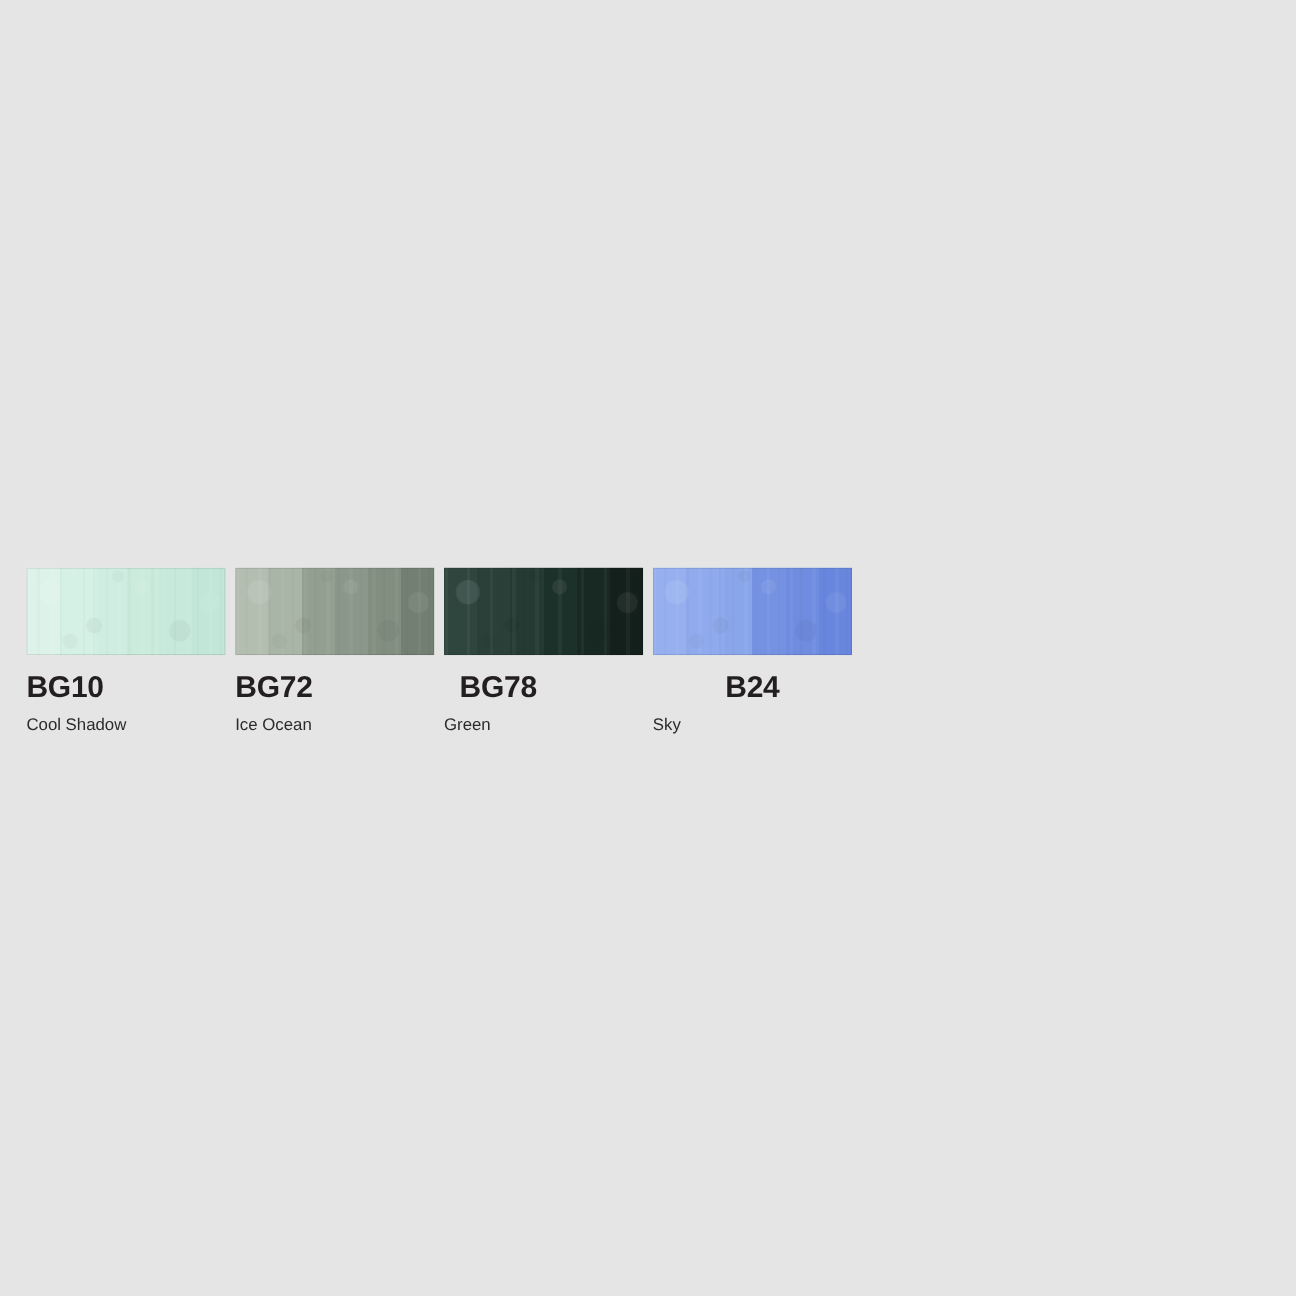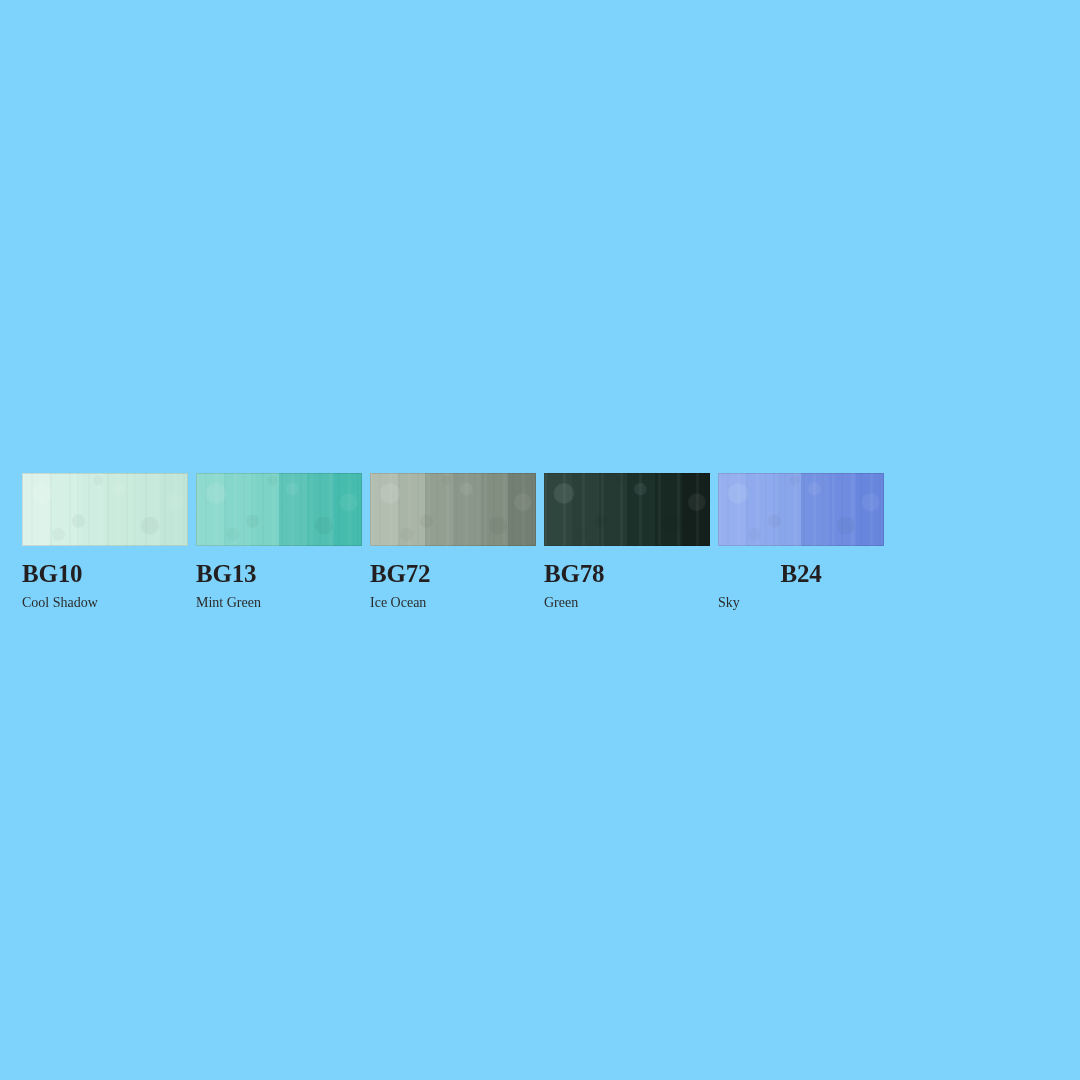--- a/index.html
+++ b/index.html
@@ -121,65 +121,55 @@
     font-size: 14px;
     font-weight: normal;
     color: #2b2b2b;
     line-height: 1.0;
     white-space: nowrap;
   }
 </style>
 </head>
 <body style="background: rgb(255, 255, 255);">
 
-<div id="palette-sheet" style="background: #7dd3fc; font-family: Liberation Serif, serif;">
+<div id="palette-sheet" style="background: #e5e5e5;">
 
   <div id="swatch-row">
 
     <div class="swatch-cell">
       <div class="swatch-chip">
         <span class="chip-fill" style="background: linear-gradient(90deg, rgb(221, 243, 234) 0%, rgb(221, 243, 234) 16.667%, rgb(213, 240, 229) 16.667%, rgb(213, 240, 229) 33.333%, rgb(207, 238, 225) 33.333%, rgb(207, 238, 225) 50%, rgb(203, 235, 221) 50%, rgb(203, 235, 221) 66.667%, rgb(198, 233, 219) 66.667%, rgb(198, 233, 219) 83.333%, rgb(194, 231, 216) 83.333%, rgb(194, 231, 216) 100%);"></span>
         <span class="chip-streaks"></span>
         <span class="chip-grain"></span>
         <span class="chip-edge"></span>
       </div>
       <span class="swatch-code" style="color: rgb(35, 31, 32);">BG10</span>
       <span class="swatch-name" style="color: rgb(43, 43, 43);">Cool Shadow</span>
     </div>
 
-    <div class="swatch-cell">
-      <div class="swatch-chip">
-        <span class="chip-fill" style="background: linear-gradient(90deg, rgb(143, 218, 206) 0%, rgb(143, 218, 206) 16.667%, rgb(134, 215, 203) 16.667%, rgb(134, 215, 203) 33.333%, rgb(124, 211, 198) 33.333%, rgb(124, 211, 198) 50%, rgb(94, 197, 184) 50%, rgb(94, 197, 184) 66.667%, rgb(81, 192, 178) 66.667%, rgb(81, 192, 178) 83.333%, rgb(69, 188, 173) 83.333%, rgb(69, 188, 173) 100%);"></span>
-        <span class="chip-streaks"></span>
-        <span class="chip-grain"></span>
-        <span class="chip-edge"></span>
-      </div>
-      <span class="swatch-code" style="color: rgb(35, 31, 32);">BG13</span>
-      <span class="swatch-name" style="color: rgb(43, 43, 43);">Mint Green</span>
-    </div>
 
     <div class="swatch-cell">
       <div class="swatch-chip">
         <span class="chip-fill" style="background: linear-gradient(90deg, rgb(179, 190, 177) 0%, rgb(179, 190, 177) 16.667%, rgb(169, 181, 167) 16.667%, rgb(169, 181, 167) 33.333%, rgb(147, 160, 145) 33.333%, rgb(147, 160, 145) 50%, rgb(139, 151, 138) 50%, rgb(139, 151, 138) 66.667%, rgb(129, 142, 128) 66.667%, rgb(129, 142, 128) 83.333%, rgb(115, 127, 114) 83.333%, rgb(115, 127, 114) 100%);"></span>
         <span class="chip-streaks"></span>
         <span class="chip-grain"></span>
         <span class="chip-edge"></span>
       </div>
       <span class="swatch-code" style="color: rgb(35, 31, 32);">BG72</span>
       <span class="swatch-name" style="color: rgb(43, 43, 43);">Ice Ocean</span>
     </div>
 
     <div class="swatch-cell">
       <div class="swatch-chip">
         <span class="chip-fill" style="background: linear-gradient(90deg, rgb(47, 70, 63) 0%, rgb(47, 70, 63) 16.667%, rgb(42, 64, 57) 16.667%, rgb(42, 64, 57) 33.333%, rgb(36, 58, 51) 33.333%, rgb(36, 58, 51) 50%, rgb(29, 49, 43) 50%, rgb(29, 49, 43) 66.667%, rgb(24, 41, 35) 66.667%, rgb(24, 41, 35) 83.333%, rgb(20, 32, 28) 83.333%, rgb(20, 32, 28) 100%);"></span>
         <span class="chip-streaks"></span>
         <span class="chip-grain"></span>
         <span class="chip-edge"></span>
       </div>
-      <span class="swatch-code" style="color: rgb(35, 31, 32);">BG78</span>
+      <span class="swatch-code" style="color: rgb(35, 31, 32); margin-left: 13px;">BG78</span>
       <span class="swatch-name" style="color: rgb(43, 43, 43);">Green</span>
     </div>
 
     <div class="swatch-cell">
       <div class="swatch-chip">
         <span class="chip-fill" style="background: linear-gradient(90deg, rgb(150, 176, 239) 0%, rgb(150, 176, 239) 16.667%, rgb(144, 171, 237) 16.667%, rgb(144, 171, 237) 33.333%, rgb(138, 166, 234) 33.333%, rgb(138, 166, 234) 50%, rgb(117, 146, 226) 50%, rgb(117, 146, 226) 66.667%, rgb(111, 140, 224) 66.667%, rgb(111, 140, 224) 83.333%, rgb(104, 134, 221) 83.333%, rgb(104, 134, 221) 100%);"></span>
         <span class="chip-streaks"></span>
         <span class="chip-grain"></span>
         <span class="chip-edge"></span>
       </div>

